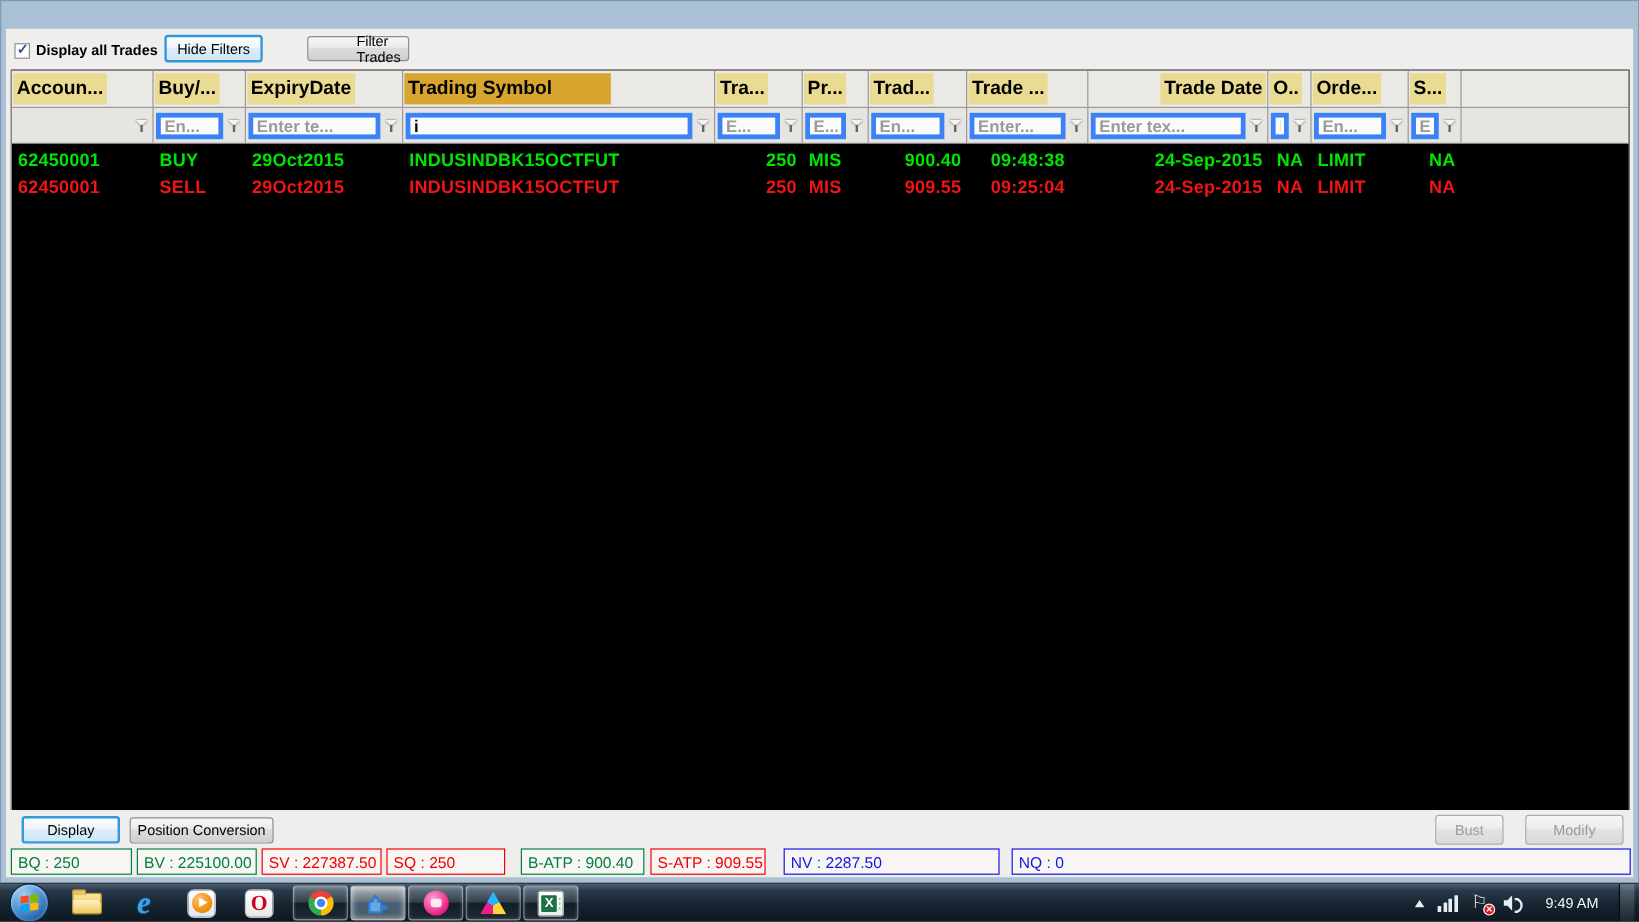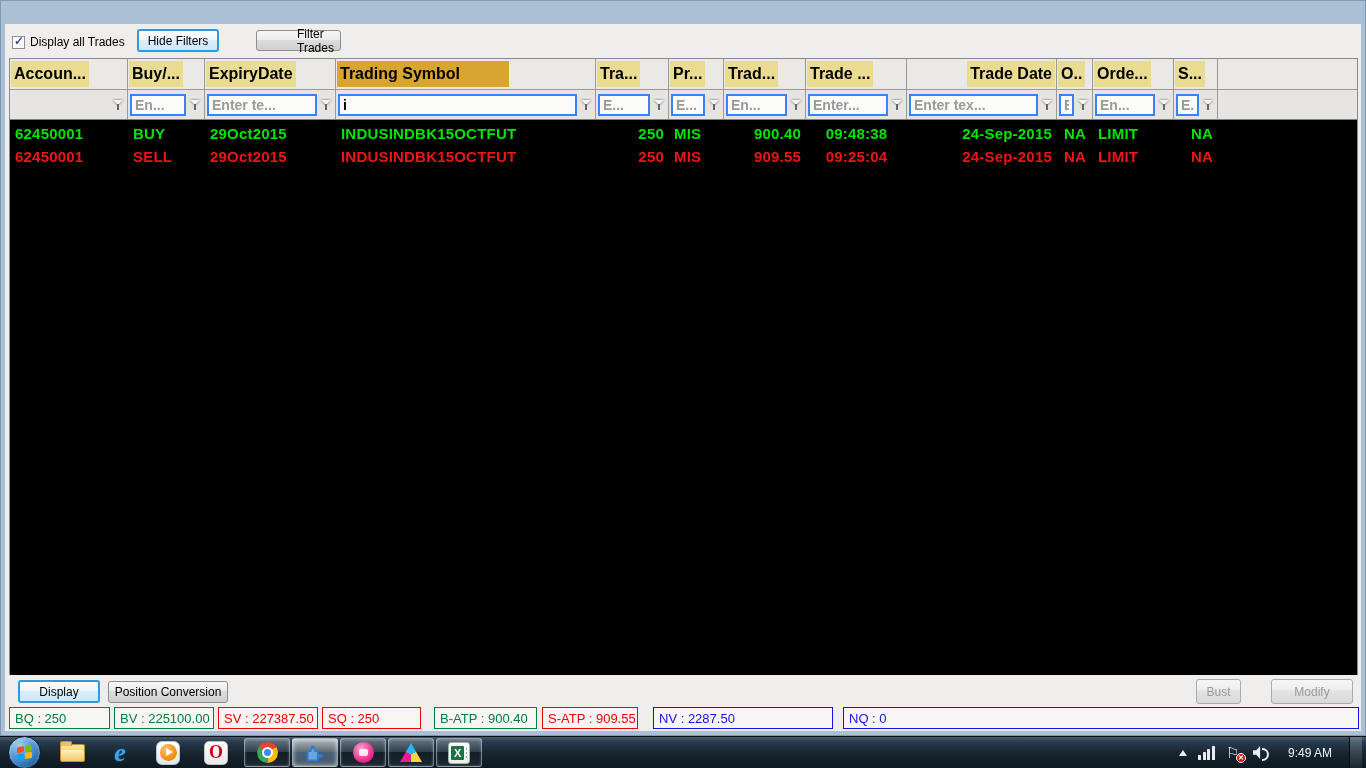--- a/index.html
+++ b/index.html
@@ -27,21 +27,21 @@
   .g-close::before, .g-close::after { content:""; position:absolute; left:5px; top:1px;
         width:2.5px; height:10px; background:#fff; border-radius:1px; }
   .g-close::before { transform:rotate(45deg); }
   .g-close::after { transform:rotate(-45deg); }
 
   .window-inner { position:absolute; left:4px; right:4px; top:23px; bottom:4px;
                   background:#efeeec; overflow:hidden; }
 
   
   .toolbar { position:absolute; left:0; right:0; top:0; height:33px; }
-  .chk-wrap { position:absolute; left:7px; top:11px; display:flex; align-items:center; gap:5px; }
+  .chk-wrap { position:absolute; left:7px; top:11px; display:flex; align-items:center; gap:5px;font-weight:bold; }
   .checkbox { width:13px; height:13px; background:#fff; border:1px solid #8e8e8e; position:relative; }
   .checkbox::after { content:"✓"; position:absolute; left:1px; top:-3px; font-size:12px;
                      font-weight:bold; color:#2b579a; }
   .chk-label { font-size:12px; color:#000; }
   .btn { display:flex; align-items:center; justify-content:center; font-size:12px; color:#000;
          border:1px solid #8e8e8e; border-radius:3px;
          background:linear-gradient(#f7f7f7,#ebebeb 45%,#dddddd 46%,#d0d0d0); }
   .btn.focused { border:2px solid #2f9ade; background:linear-gradient(#fcfdfe,#eef6fc 45%,#dceefa 46%,#cfe7f7); }
   .btn.disabled { color:#9b9b9b; border-color:#ababab;
          background:linear-gradient(#f6f6f6,#ededed 45%,#e3e3e3 46%,#dadada); }
@@ -58,21 +58,21 @@
   .hcell { border-right:1px solid #9a9a9a; padding:2px 1px; overflow:hidden; white-space:nowrap; }
   .hcell.fill { flex:1; border-right:none; }
   .hl { display:inline-block; font-size:16px; font-weight:bold; color:#000;
         background:#e9dc92; padding:2px 3px; line-height:22px; }
   .hl.active { background:#d8a52f; min-width:172px; }
   .hcell.ar { text-align:right; }
   .frow { display:flex; height:30px; background:#e7e5e1; border-bottom:1px solid #808080; }
   .fcell { border-right:1px solid #9a9a9a; display:flex; align-items:center; padding:0 2px;
            overflow:hidden; }
   .fcell.fill { flex:1; border-right:none; }
-  .finput { flex:1; min-width:0; height:22px; border:2px solid #3b82f6; background:#fbfbfa;
+  .finput { flex:1; min-width:0; height:22px; border:4px solid #3b82f6; background:#fbfbfa;
             font-family:"Liberation Sans",sans-serif; font-size:14px; font-weight:bold;
             color:#000; padding:0 3px; }
   .finput::placeholder { color:#9a9a9a; opacity:1; }
   .funnel { flex:0 0 13px; height:12px; position:relative; margin-left:3px; }
   .funnel::before { content:""; position:absolute; left:1px; top:1px; width:0; height:0;
         border-left:5px solid transparent; border-right:5px solid transparent;
         border-top:5px solid #f4f4f4; filter:drop-shadow(0 0 1px #555); }
   .funnel::after { content:""; position:absolute; left:5px; top:5px; width:2px; height:6px;
         background:#666; }
   .dataarea { height:556px; background:#000; padding-top:2px; overflow:hidden; }
@@ -83,21 +83,21 @@
 
   
   .cw0{width:118px}.cw1{width:77px}.cw2{width:131px}.cw3{width:260px}.cw4{width:73px}
   .cw5{width:55px}.cw6{width:82px}.cw7{width:101px}.cw8{width:150px}.cw9{width:36px}
   .cw10{width:81px}.cw11{width:44px}
 
   
   .footer { position:absolute; left:0; right:0; bottom:0; height:56px; background:#efeeec; }
   .btn-display { position:absolute; left:13px; top:5px; width:82px; height:23px; }
   .btn-posconv { position:absolute; left:103px; top:6px; width:120px; height:22px; }
-  .btn-bust { position:absolute; left:1191px; top:4px; width:45px; height:25px; }
+  .btn-bust { position:absolute; left:1191px; top:4px; width:57px; height:25px; }
   .btn-modify { position:absolute; left:1266px; top:4px; width:82px; height:25px; }
   .statusrow { position:absolute; left:0px; top:32px; height:23px; width:1357px; }
   .stat { position:absolute; top:0; height:22px; border:1px solid currentColor;
           background:#f7f6f4; font-size:13px; display:flex; align-items:center;
           padding:0 5px; white-space:nowrap; overflow:hidden; }
 
   
   .taskbar { position:absolute; left:0; bottom:0; width:1366px; height:32px;
              background:linear-gradient(#46586a,#26394b 18%,#16242f 55%,#0d1822);
              border-top:1px solid #0a1017; display:flex; align-items:center; }

